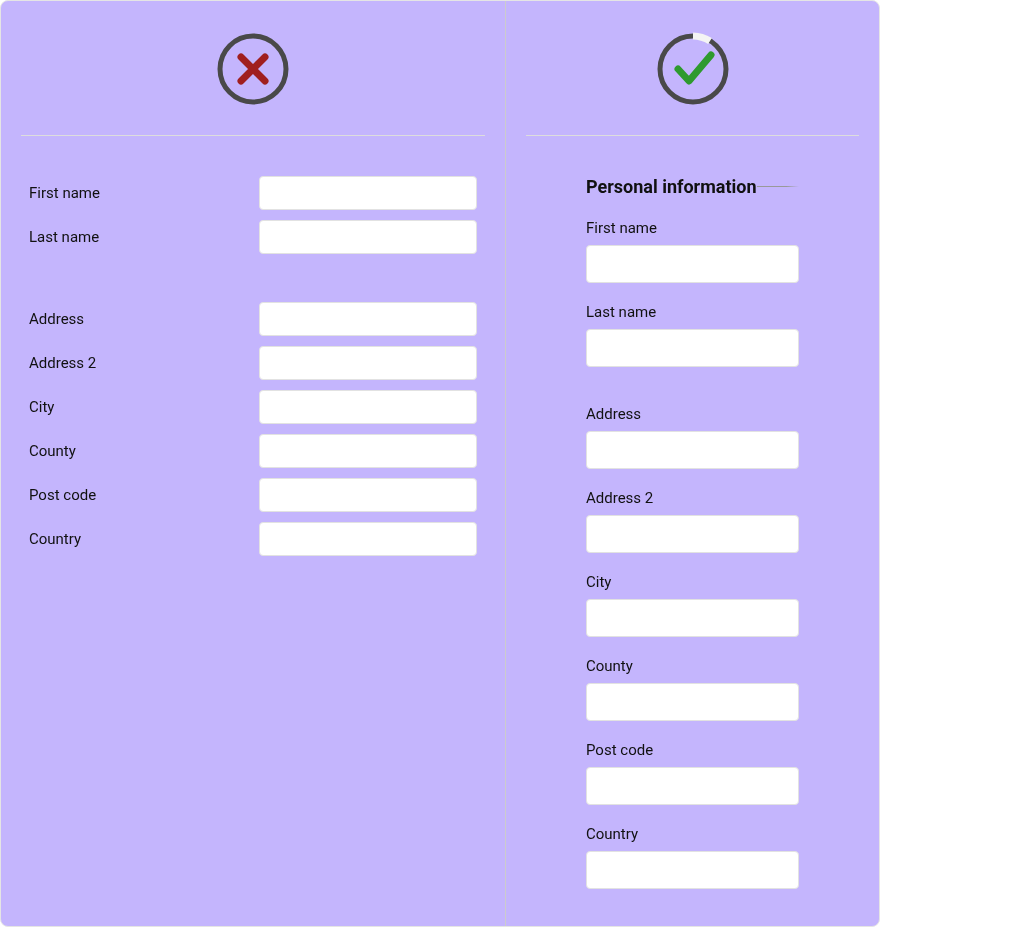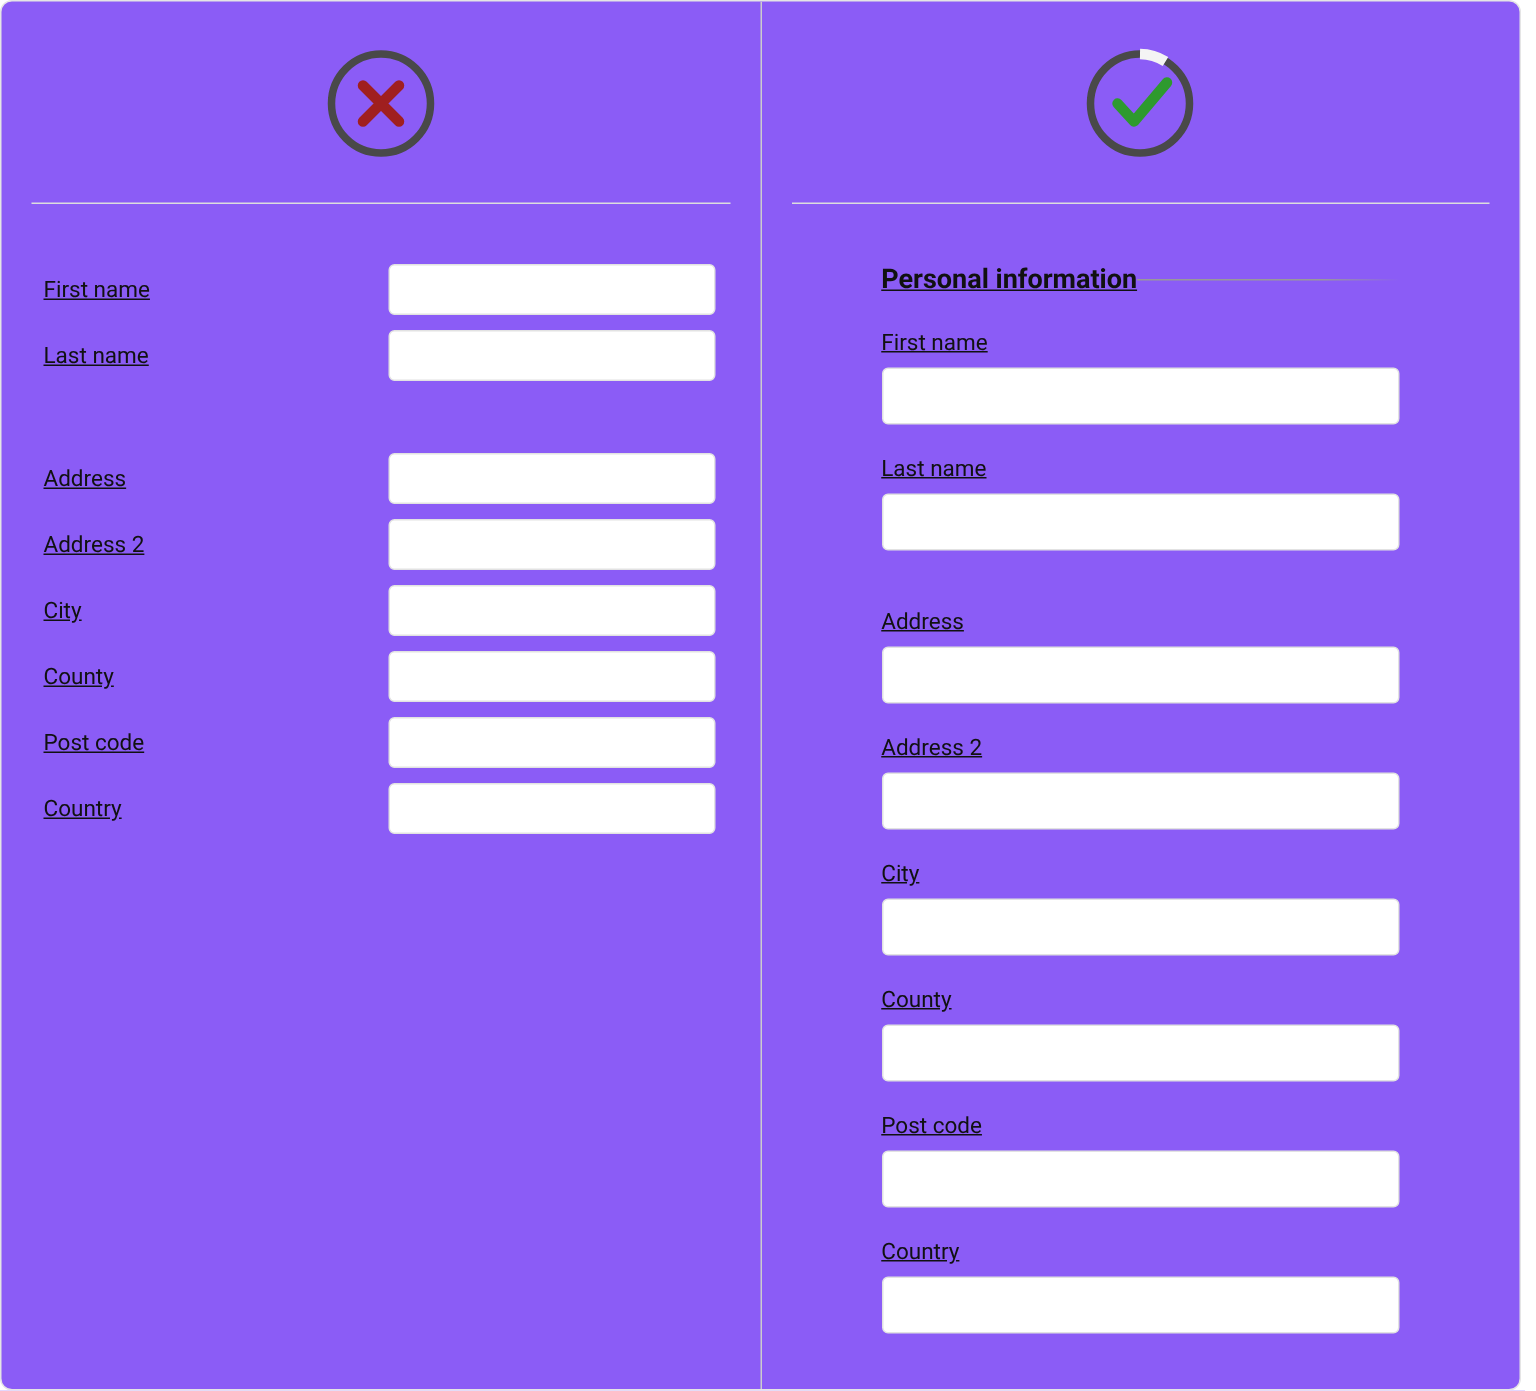--- a/index.html
+++ b/index.html
@@ -4,28 +4,27 @@
 <style>
   * { box-sizing: border-box; }
   html, body {
     margin: 0;
     padding: 0;
     font-family: -apple-system, BlinkMacSystemFont, "Segoe UI", Roboto, "Helvetica Neue", Arial, sans-serif;
     color: #111;
     background: #fff;
   }
   .wrapper {
-    width: 1014px;
+    width: 880px;
     height: 927px;
     display: flex;
-    background: #8b5cf6;
+    background: #c4b5fd;
     border: 1px solid #e5e5e5;
     border-radius: 8px;
     overflow: hidden;
-    text-decoration: underline;
   }
   .panel {
     flex: 1;
     display: flex;
     flex-direction: column;
     padding: 0 20px;
   }
   .panel.left {
     border-right: 1px solid #ccc;
   }

